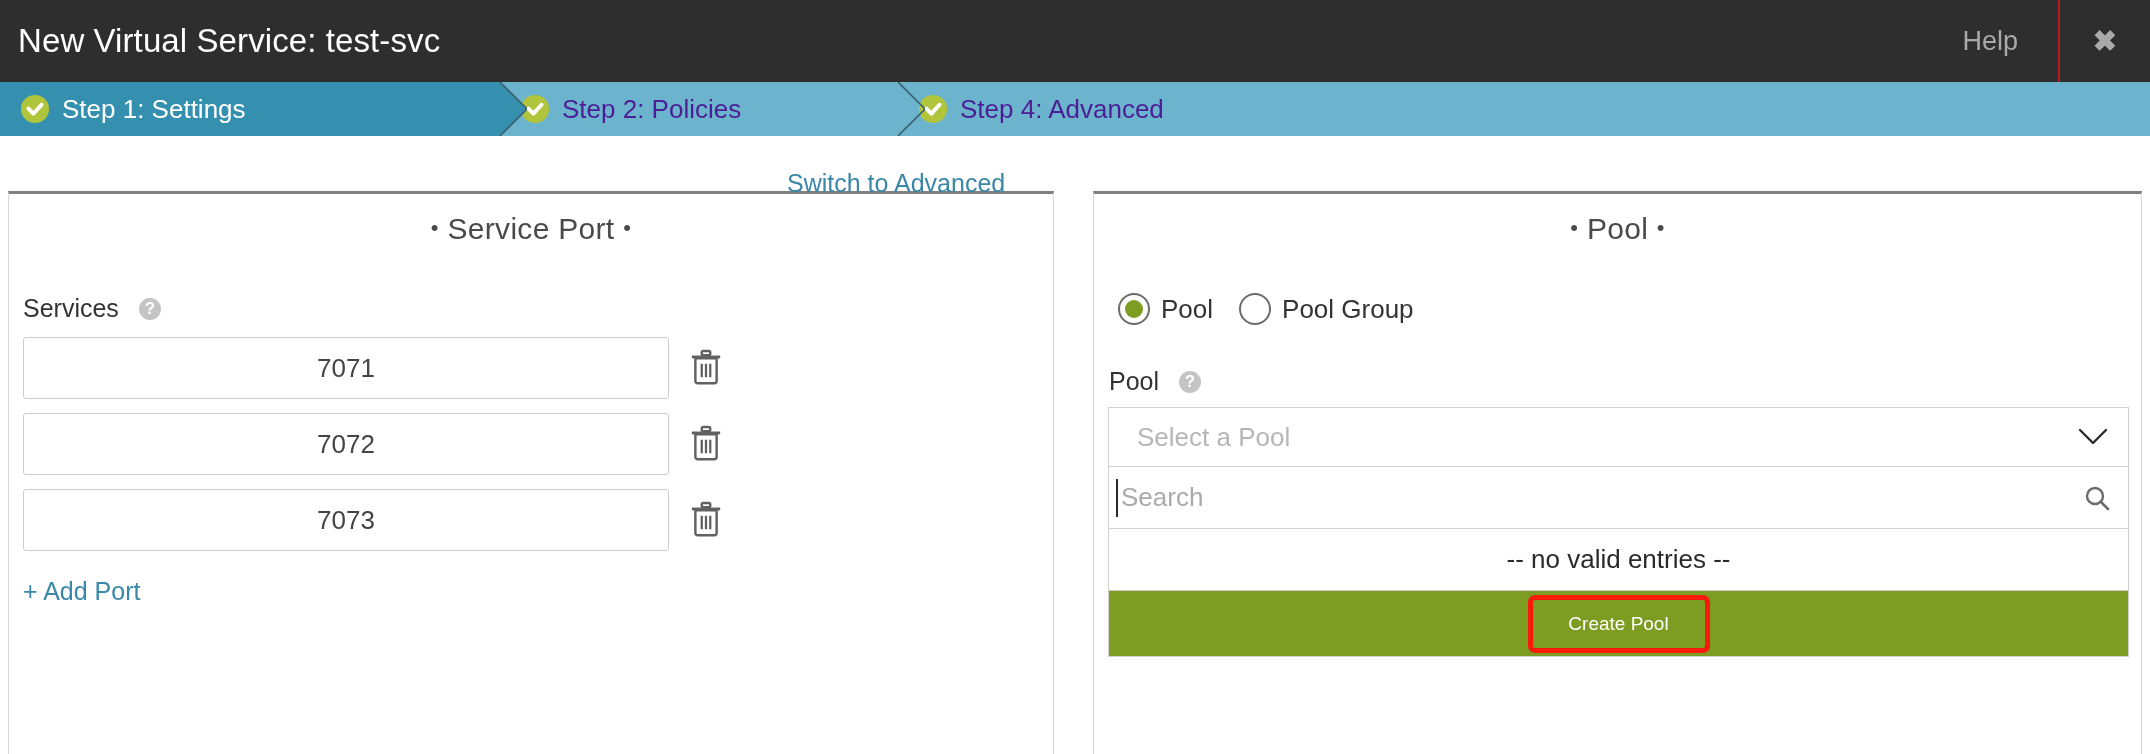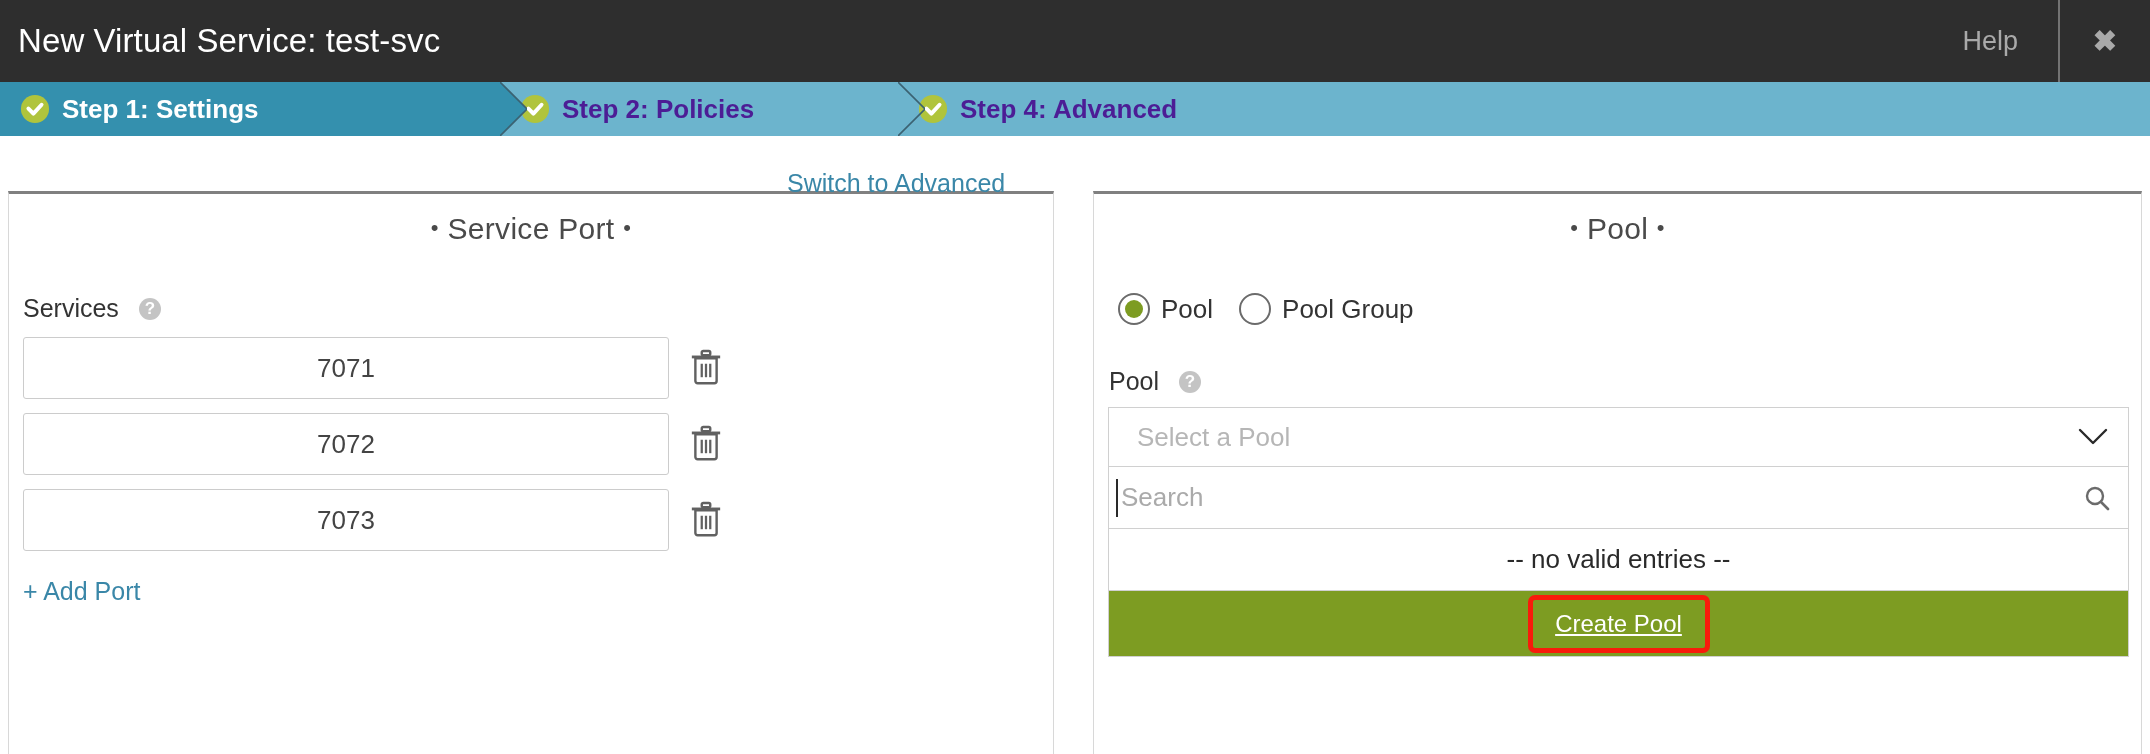--- a/index.html
+++ b/index.html
@@ -32,21 +32,21 @@
     letter-spacing: 0.1px;
     white-space: nowrap;
   }
   .titlebar-spacer { flex: 1 1 auto; }
   .help-btn {
     color: #a9a9a9;
     font-size: 27px;
     padding: 0 40px;
     height: 82px;
     line-height: 82px;
-    border-right: 2px solid #737373;
+    border-right: 2px solid #b91c1c;
     box-sizing: border-box;
     white-space: nowrap;
   }
   .close-btn {
     color: #a9a9a9;
     font-size: 29px;
     width: 90px;
     height: 82px;
     line-height: 82px;
     text-align: center;
@@ -54,21 +54,20 @@
   }
 
   
   .stepbar {
     position: absolute;
     left: 0; top: 82px;
     width: 2150px; height: 54px;
     background: #6cb4cd;
     display: flex;
     align-items: stretch;
-    font-weight: bold;
   }
   .step {
     position: relative;
     display: flex;
     align-items: center;
     height: 54px;
     box-sizing: border-box;
     flex: 0 0 auto;
   }
   .step.active { background: #3490ae; }
@@ -293,24 +292,23 @@
     height: 66px;
     background: #7d9c22;
     border: 1px solid #d0d0d0;
     border-top: none;
     box-sizing: border-box;
     display: flex;
     align-items: center;
     justify-content: center;
   }
   .create-bar .lbl {
-    font-size: 24px;
+    font-size: 19px;
     color: #ffffff;
     white-space: nowrap;
-    text-decoration: underline;
   }
   .red-highlight {
     position: absolute;
     left: 50%;
     top: 50%;
     transform: translate(-50%, -50%);
     width: 182px;
     height: 58px;
     border: 5px solid #f81b0b;
     border-radius: 7px;

